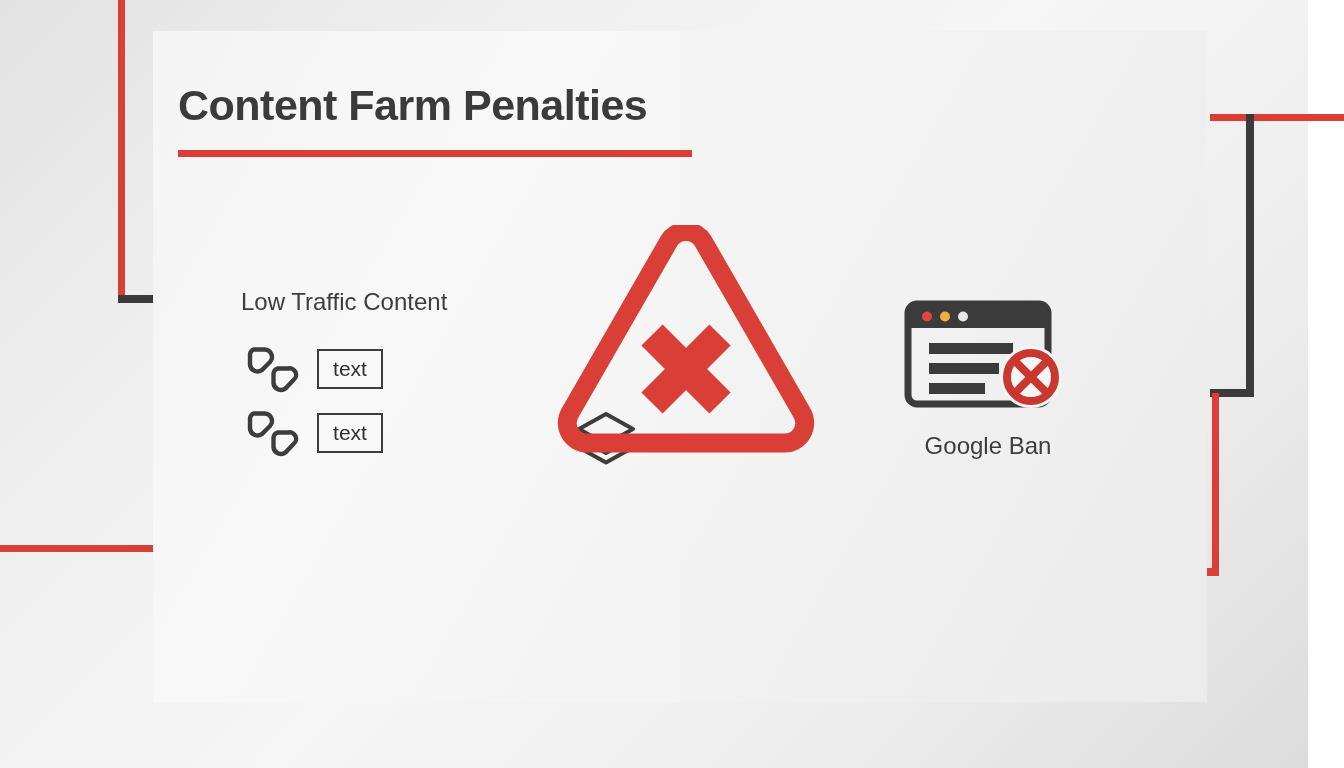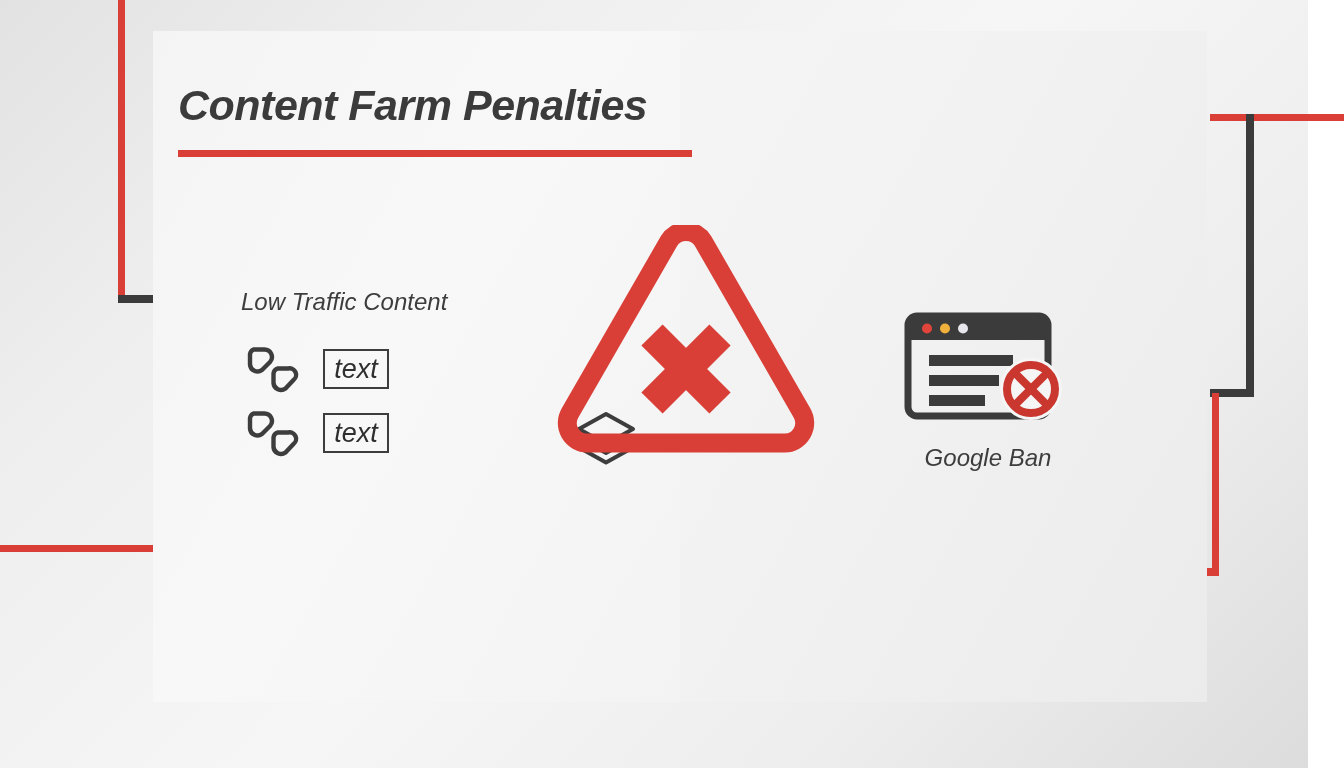--- a/index.html
+++ b/index.html
@@ -9,21 +9,20 @@
     height: 768px;
     overflow: hidden;
     font-family: "Liberation Sans", sans-serif;
   }
 
   #stage {
     position: relative;
     width: 1308px;
     height: 768px;
     background: linear-gradient(135deg, #e2e2e2 0%, #eeeeee 22%, #f6f6f6 50%, #ededed 76%, #dcdcdc 100%);
-    font-style: italic;
   }
 
   
   .deco { position: absolute; }
 
   .deco-red-v-left {
     left: 118px; top: -2px; width: 7px; height: 303px;
     background: #d93f37;
   }
   .deco-dark-h-left {
@@ -105,23 +104,23 @@
     white-space: nowrap;
   }
   .row-links { position: absolute; display: flex; align-items: center; }
   #row-links-1 { left: 2px; top: 55px; }
   #row-links-2 { left: 2px; top: 119px; }
 
   .chain-icon { width: 62px; height: 52px; }
   .textbox {
     width: 62px; height: 36px;
     border: 2.5px solid #3d3d3d;
-    margin-left: 18px;
+    margin-left: 12px;
     display: flex; align-items: center; justify-content: center;
-    font-size: 27px;
+    font-size: 21px;
     color: #2f2f2f;
     background: transparent;
   }
   #layers-icon {
     position: absolute;
     left: 332px; top: 121px;
     width: 66px; height: 56px;
   }
 
   
@@ -137,21 +136,21 @@
   
   #warning-sign {
     position: absolute;
     left: 403px; top: 194px;
     width: 260px; height: 232px;
   }
 
   
   #googleban-group {
     position: absolute;
-    left: 745px; top: 279px;
+    left: 745px; top: 267px;
     width: 180px;
     text-align: center;
   }
   #browser-icon { width: 170px; height: 116px; display:block; margin: 0 auto; }
   #googleban-label {
     margin-top: 18px;
     font-size: 24px;
     color: #3d3d3d;
     white-space: nowrap;
   }

